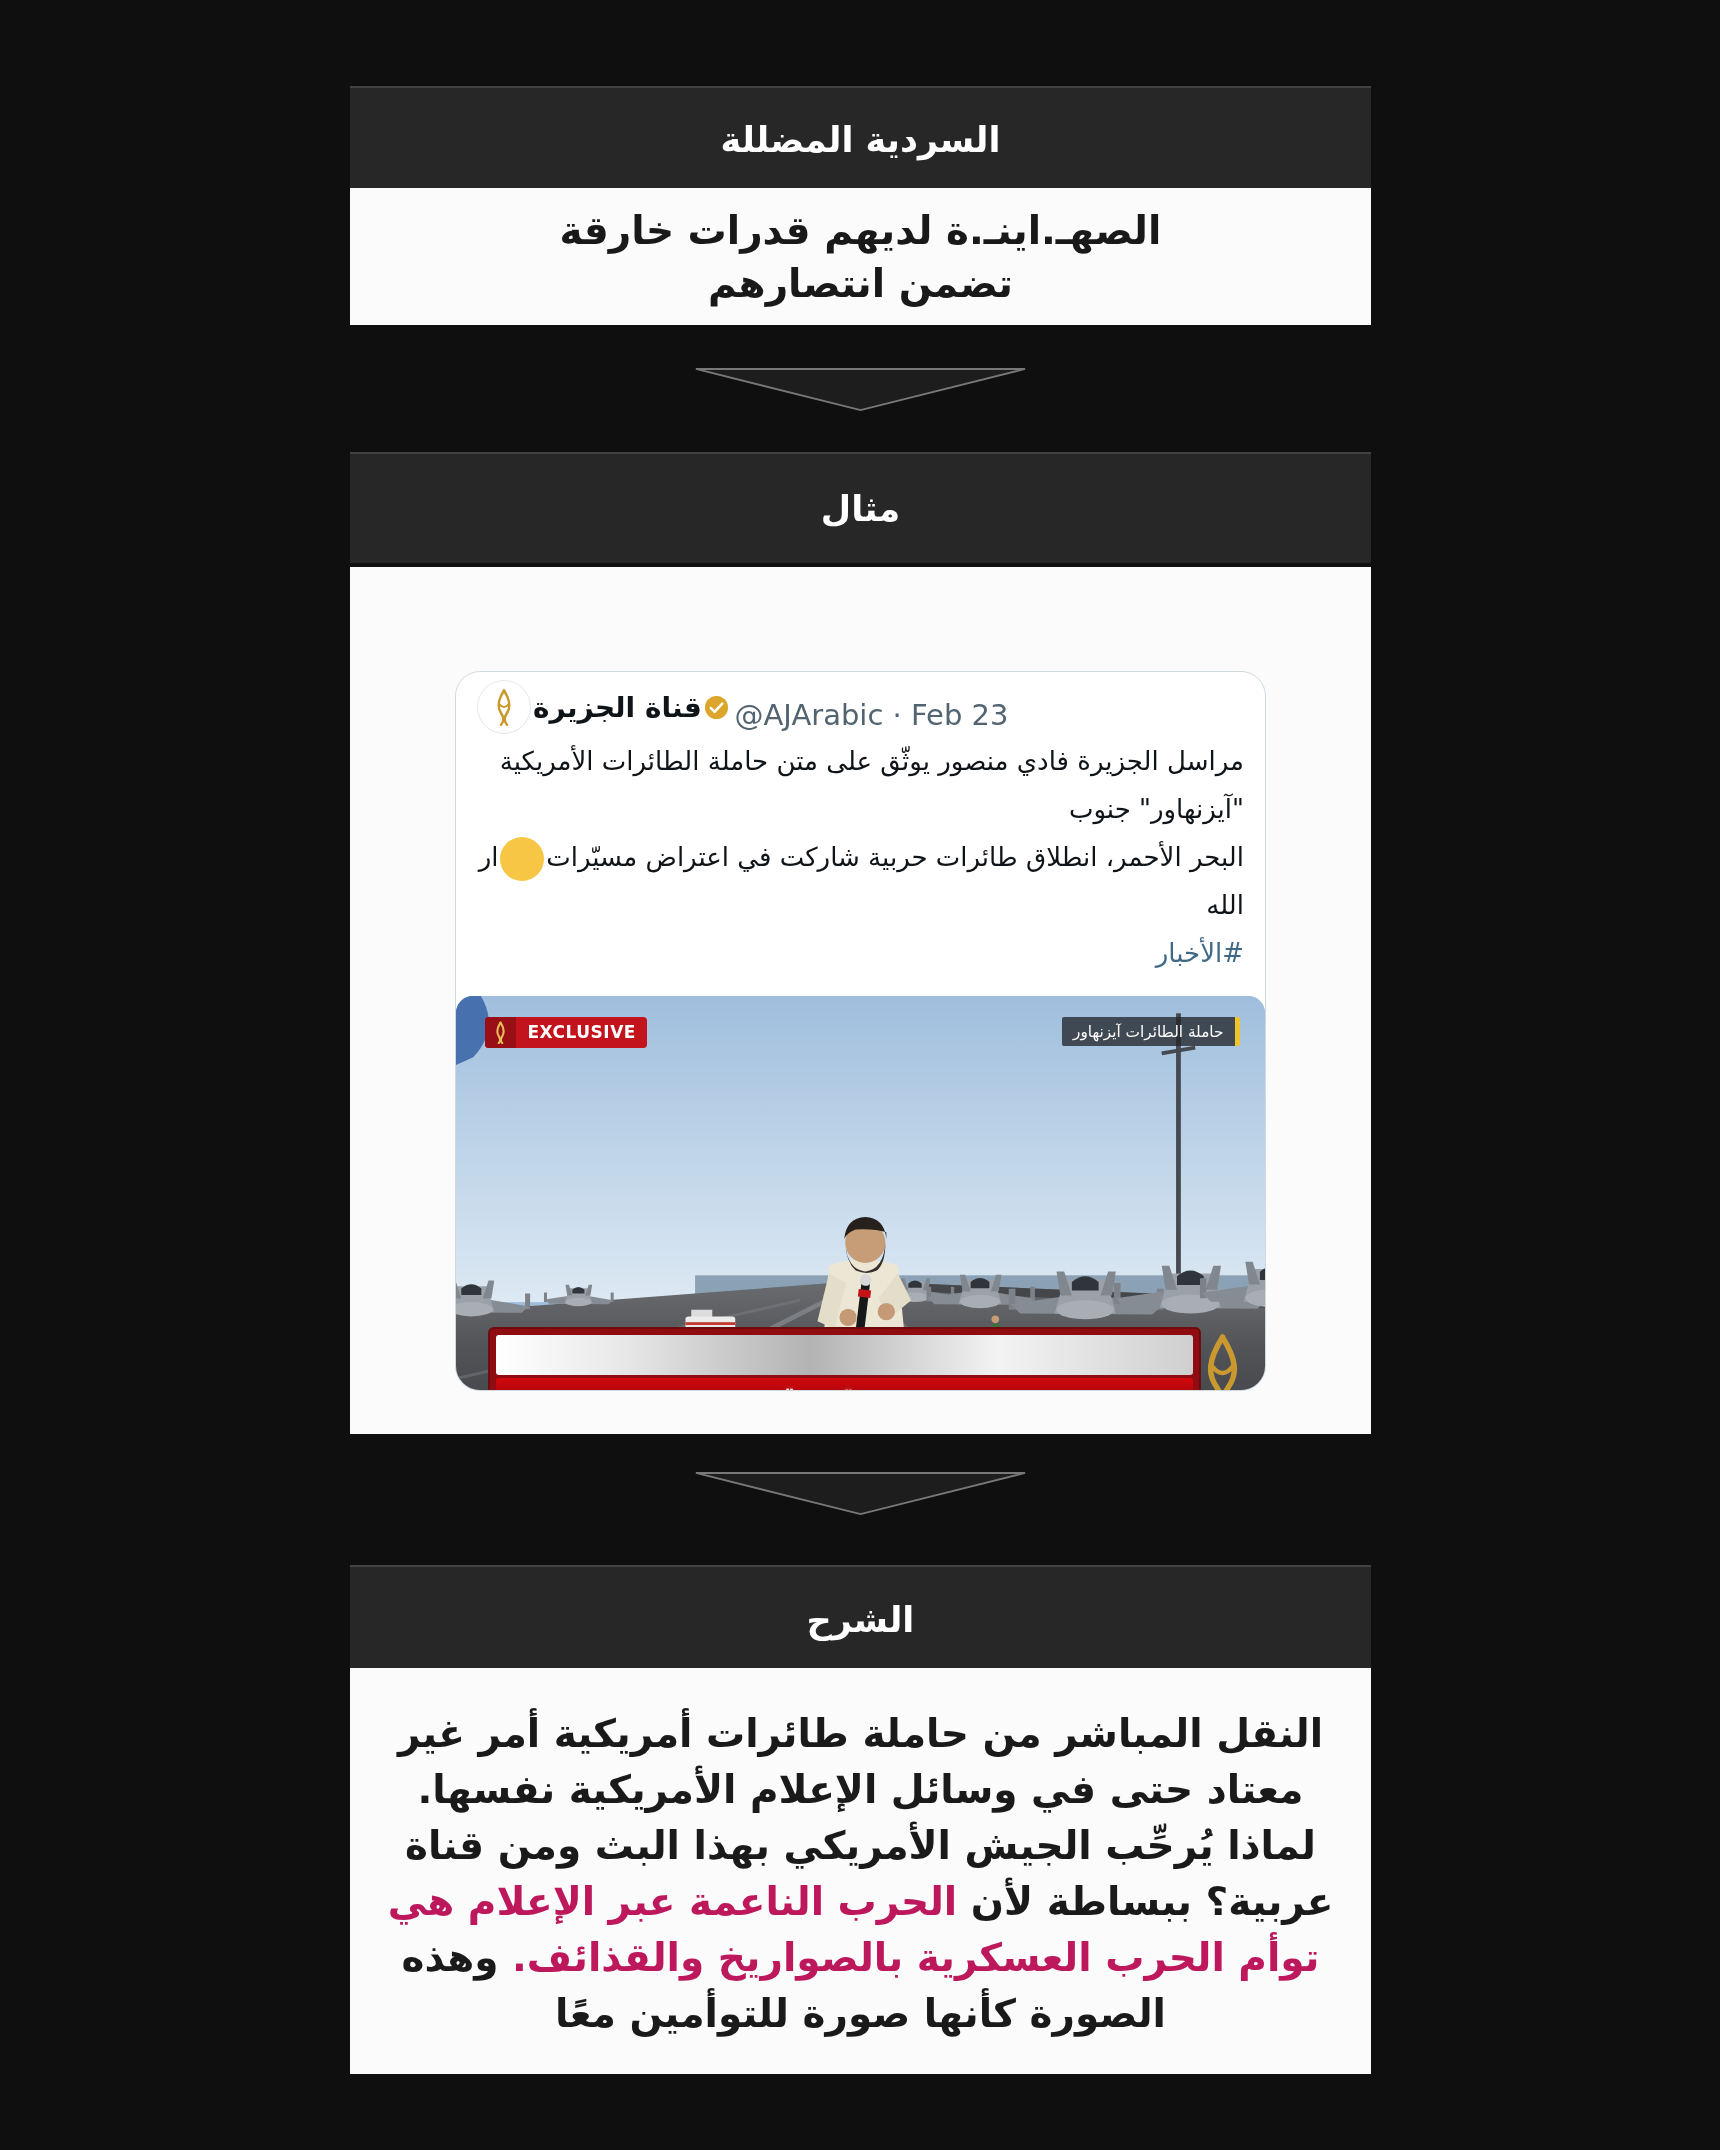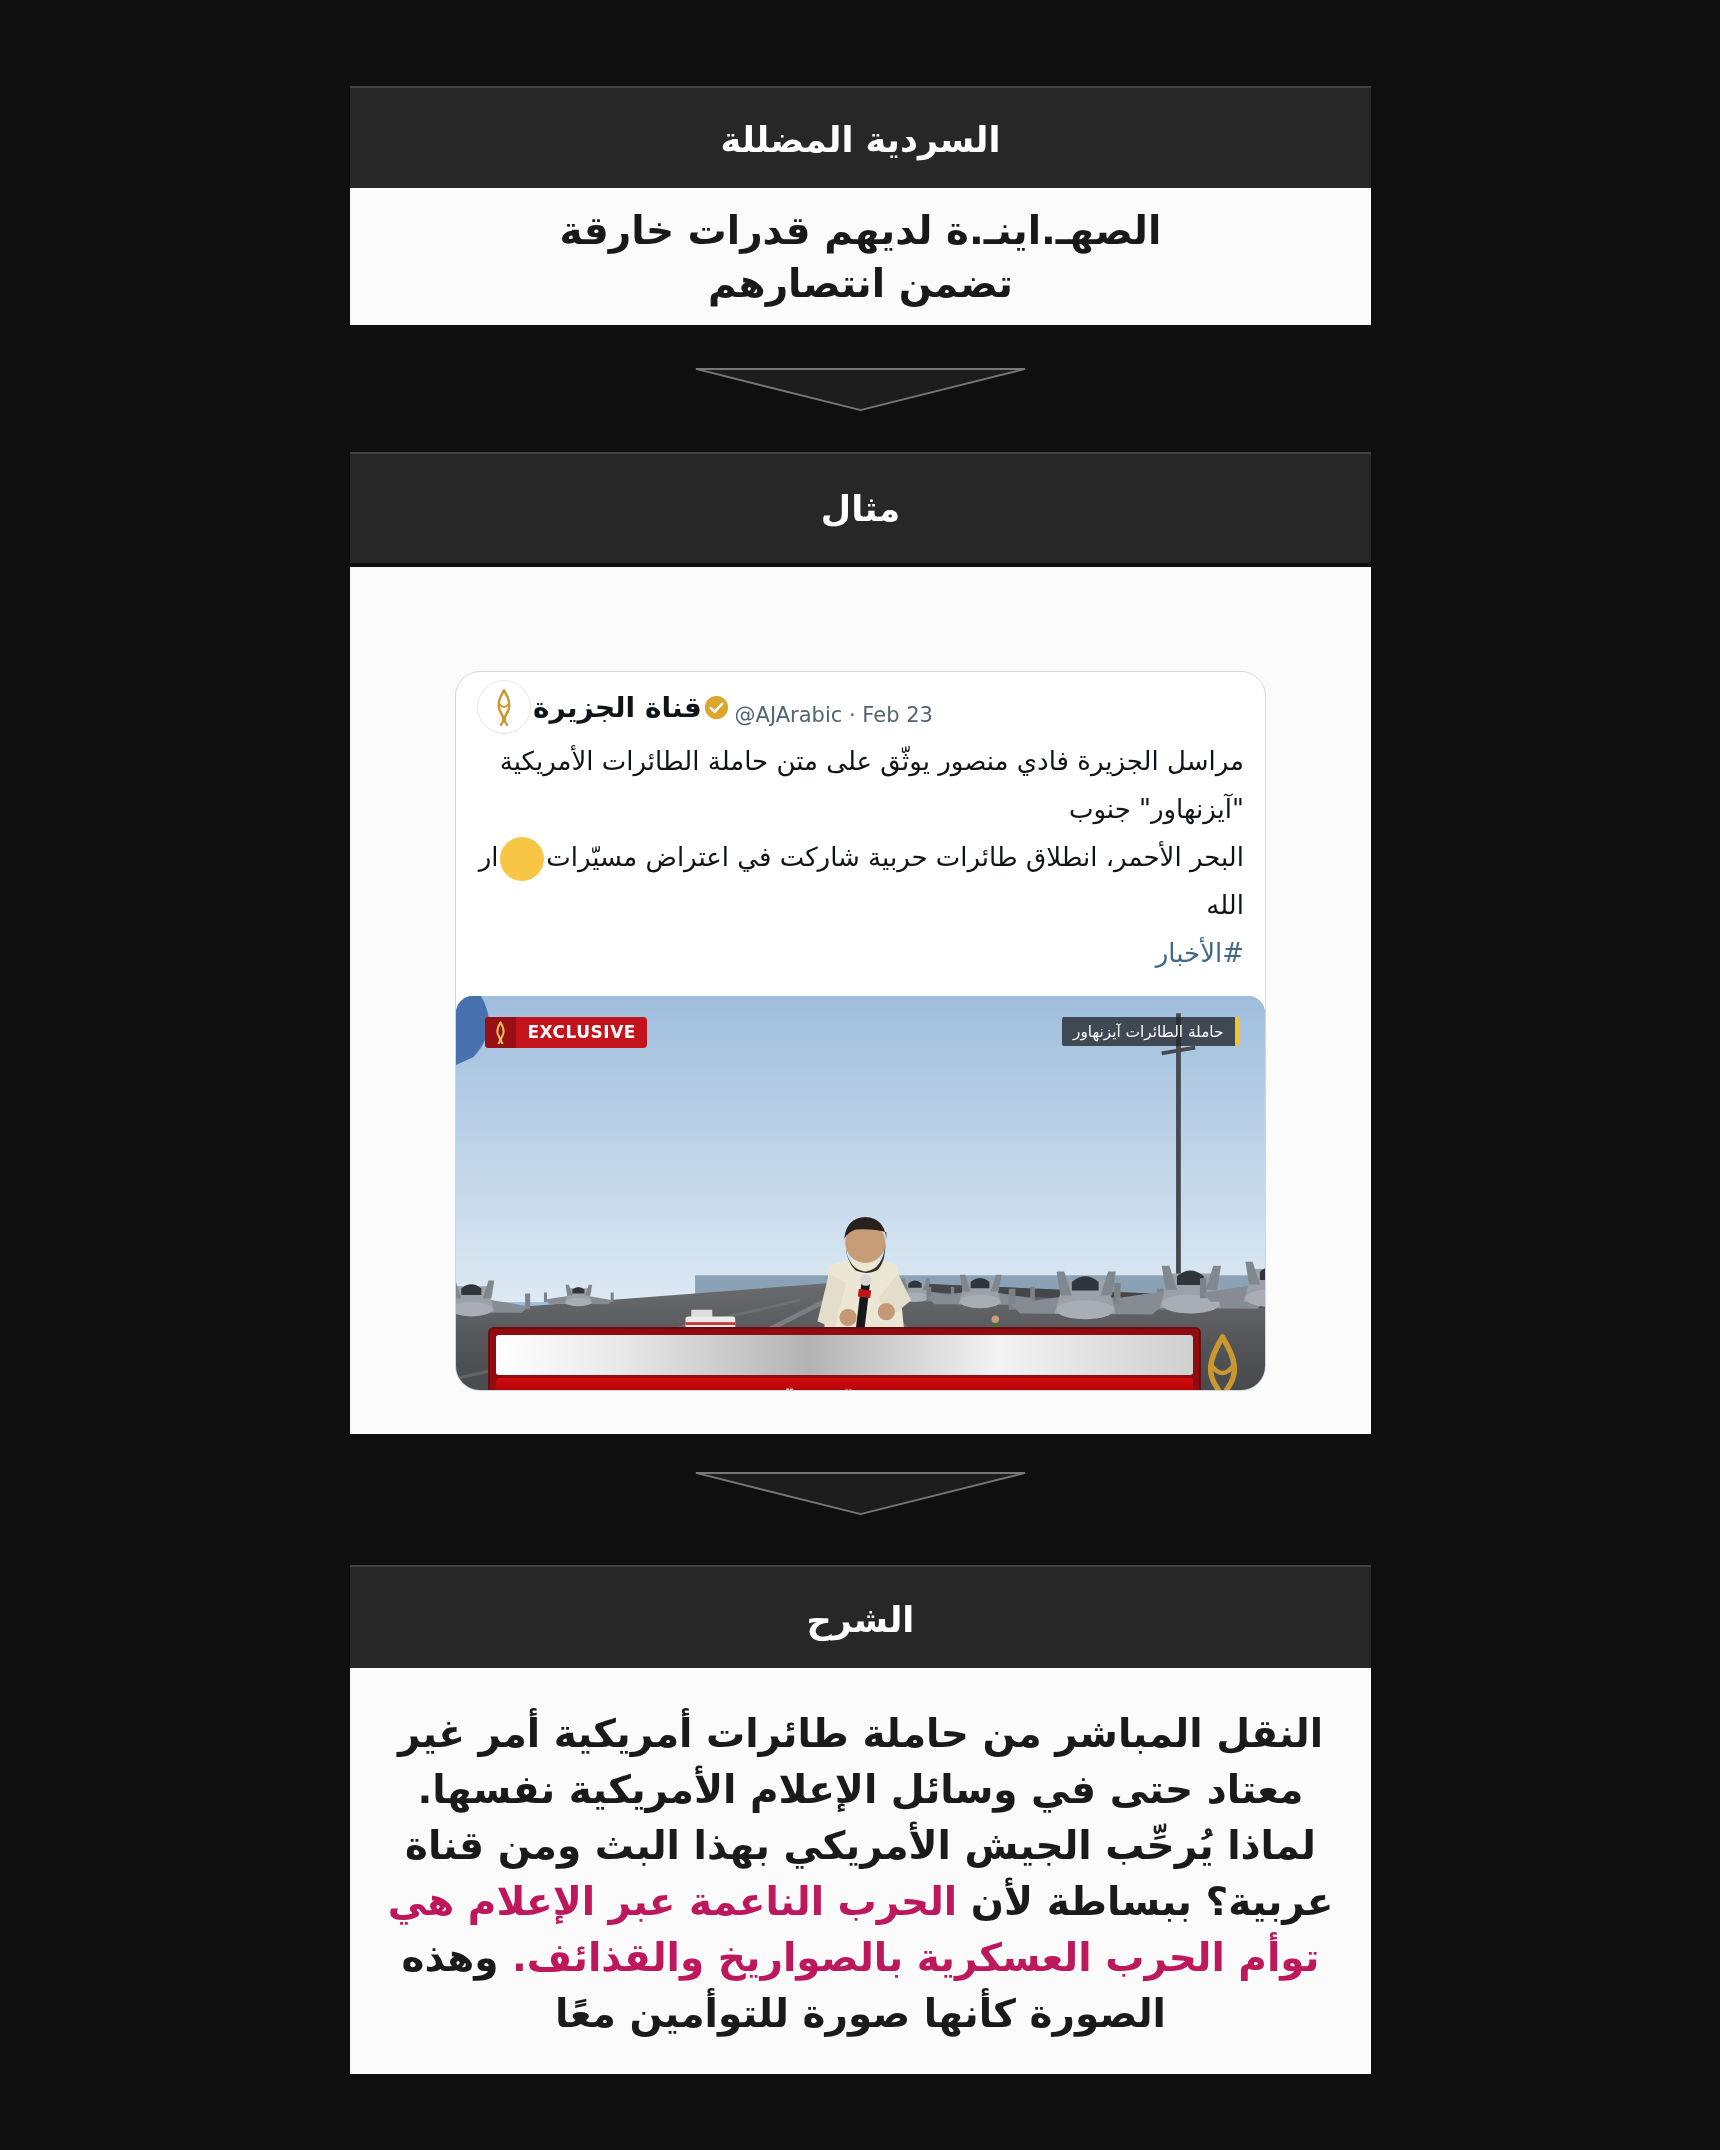--- a/index.html
+++ b/index.html
@@ -12,21 +12,21 @@
   .claim-box{display:flex;flex-direction:column;align-items:center;justify-content:center;
     font-size:39px;font-weight:bold;line-height:53px;text-align:center;}
   .arrow-wrap{position:absolute;left:0;width:1721px;display:flex;justify-content:center;}
   
   .tweet-card{position:absolute;left:105px;top:104px;width:811px;height:720px;background:#ffffff;
     border:1px solid #cfd9de;border-radius:25px;box-sizing:border-box;overflow:hidden;}
   .tw-head{display:flex;align-items:center;gap:2px;padding:15.3px 21px 0 21px;height:55px;box-sizing:border-box;}
   .avatar{width:52px;height:52px;border-radius:50%;border:1px solid #e3e6e8;background:#ffffff;
     display:flex;align-items:center;justify-content:center;flex:0 0 auto;}
   .tw-name{font-size:28px;font-weight:bold;color:#0f1419;}
-  .tw-handle{font-size:21px;color:#536471;margin-left:3.8px;margin-top:16px;}
+  .tw-handle{font-size:29px;color:#536471;margin-left:3.8px;margin-top:16px;}
   .tw-text{direction:rtl;text-align:right;padding:9.6px 21px 0 21px;font-size:26px;line-height:48px;color:#0f1419;}
   .tw-text .dot{display:inline-block;width:44px;height:44px;border-radius:50%;background:#f6c644;
     vertical-align:-15.3px;margin:0 1.9px;}
   .tw-hashtag{color:#3e6a86;}
   .video{position:relative;width:809px;height:463px;margin-top:19px;border-radius:17px;overflow:hidden;background:#9fbedd;}
   .badge-exclusive{position:absolute;top:21px;left:29px;height:31px;display:flex;align-items:center;
     background:#c3131c;border-radius:3.8px;overflow:hidden;}
   .badge-exclusive .logo-cell{width:31px;height:31px;background:#990f16;display:flex;align-items:center;justify-content:center;}
   .badge-exclusive .ex-label{color:#ffffff;font-size:17px;font-weight:bold;letter-spacing:0.5px;padding:0 11.5px;}
   .badge-location{position:absolute;top:21px;right:25px;background:rgba(35,38,44,.78);color:#ffffff;

